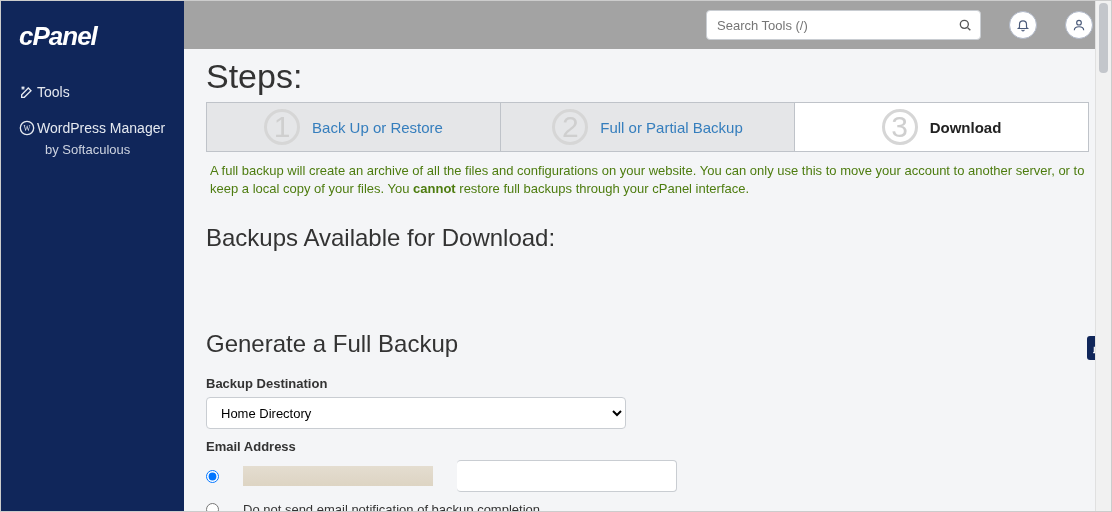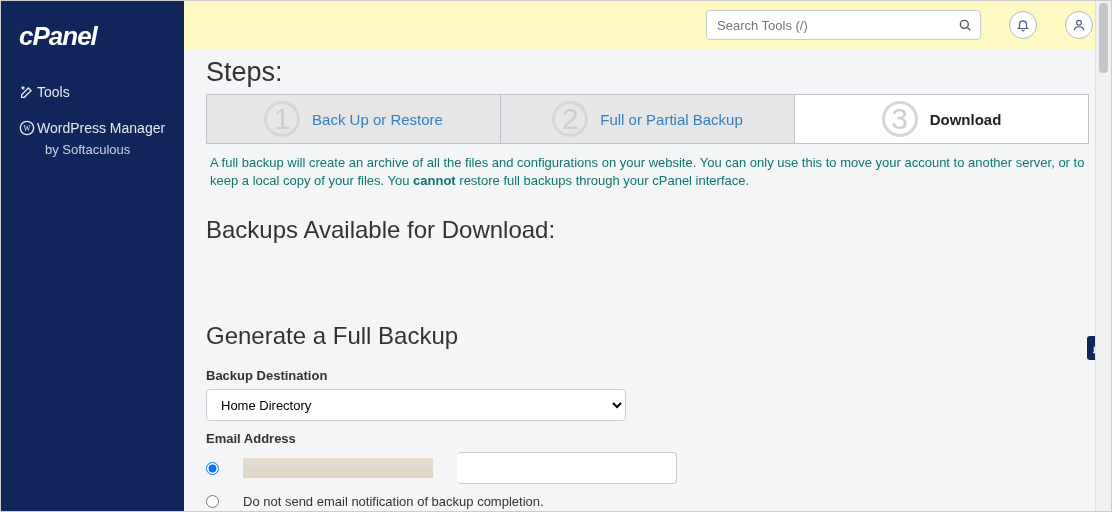--- a/index.html
+++ b/index.html
@@ -49,21 +49,21 @@
       position: relative;
       overflow-y: auto;
     }
     .topbar {
       height: 48px;
       display: flex;
       justify-content: flex-end;
       align-items: center;
       padding: 18px 18px;
       gap: 28px;
-      background: #fef9c3;
+      background: #a3a3a3;
     }
     .search-wrap {
       position: relative;
       width: 275px;
     }
     .search-input {
       width: 100%;
       height: 30px;
       border: 1px solid #c9cdd2;
       border-radius: 4px;
@@ -85,21 +85,21 @@
       display:flex; align-items:center; justify-content:center;
       color: #4a5a7a;
       cursor:pointer;
       background:#fff;
     }
     .content {
       padding: 0 22px 30px 22px;
       background: #f4f5f7;
     }
     .steps-title {
-      font-size: 27px;
+      font-size: 34px;
       color: #333;
       padding: 8px 0 6px 0;
       font-weight: 400;
     }
     .steps-row {
       display: flex;
       border: 1px solid #bfc3c9;
     }
     .step {
       flex: 1;
@@ -121,21 +121,21 @@
       color: #cfcfcf;
       font-weight: 300;
       border: 3px solid #d6d6d6;
       border-radius: 50%;
       width: 36px; height: 36px;
       display:flex; align-items:center; justify-content:center;
       line-height: 1;
     }
     .desc {
       font-size: 13px;
-      color: #0f766e;
+      color: #4d7c0f;
       padding: 10px 4px 6px 4px;
       line-height: 1.4;
     }
     .section-h {
       font-size: 24px;
       color: #333;
       font-weight: 400;
       padding: 20px 0 8px 0;
     }
     .section-h.lg { padding-top: 70px; }

